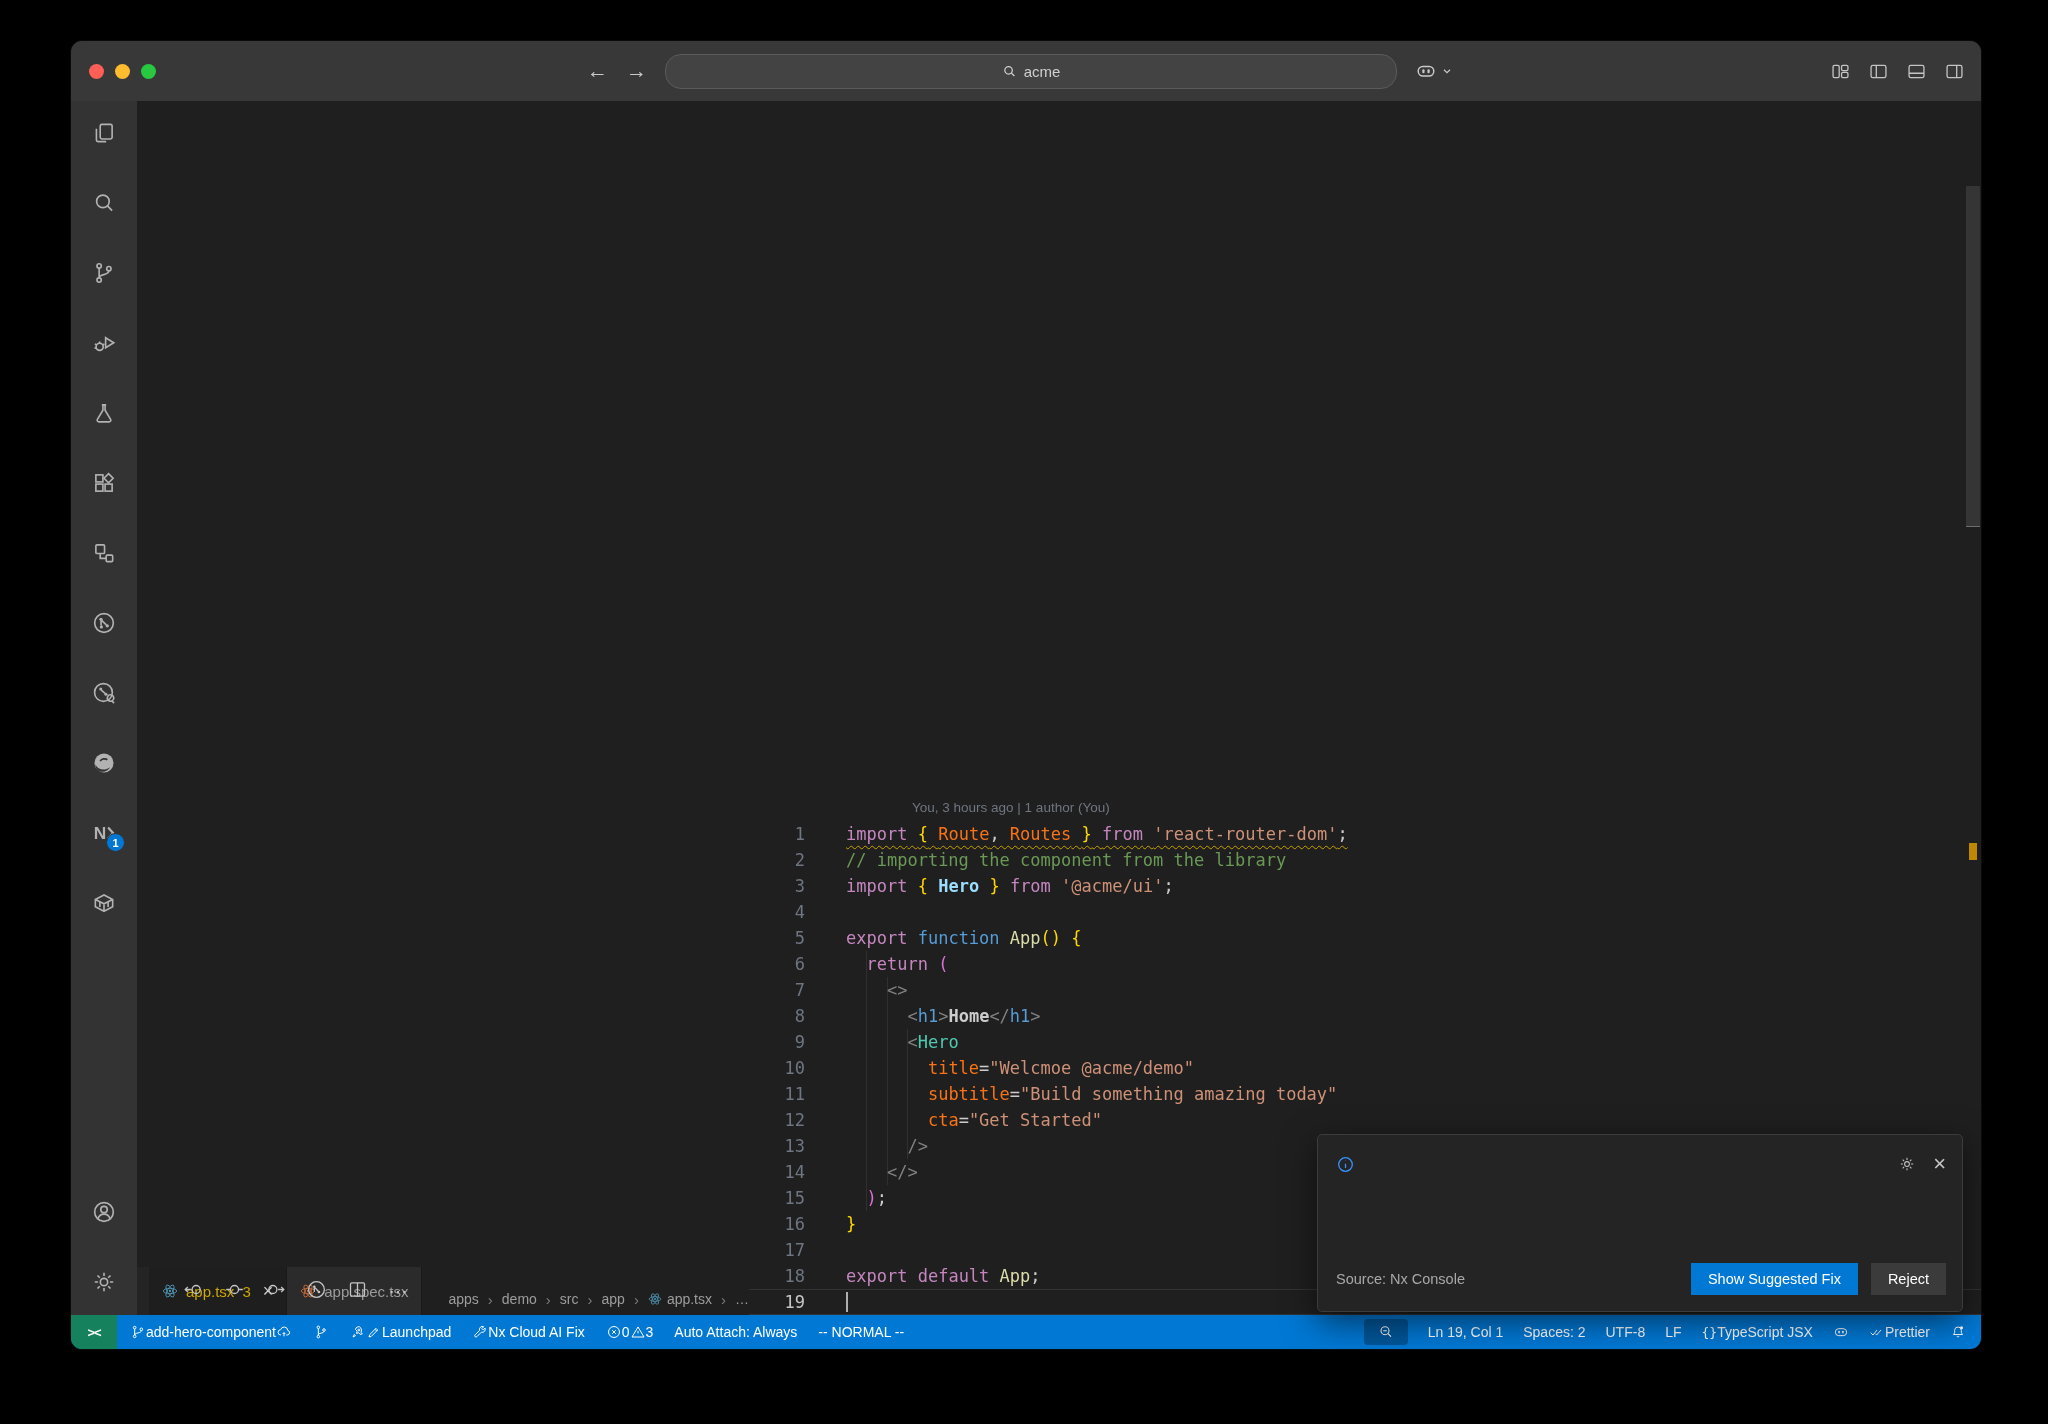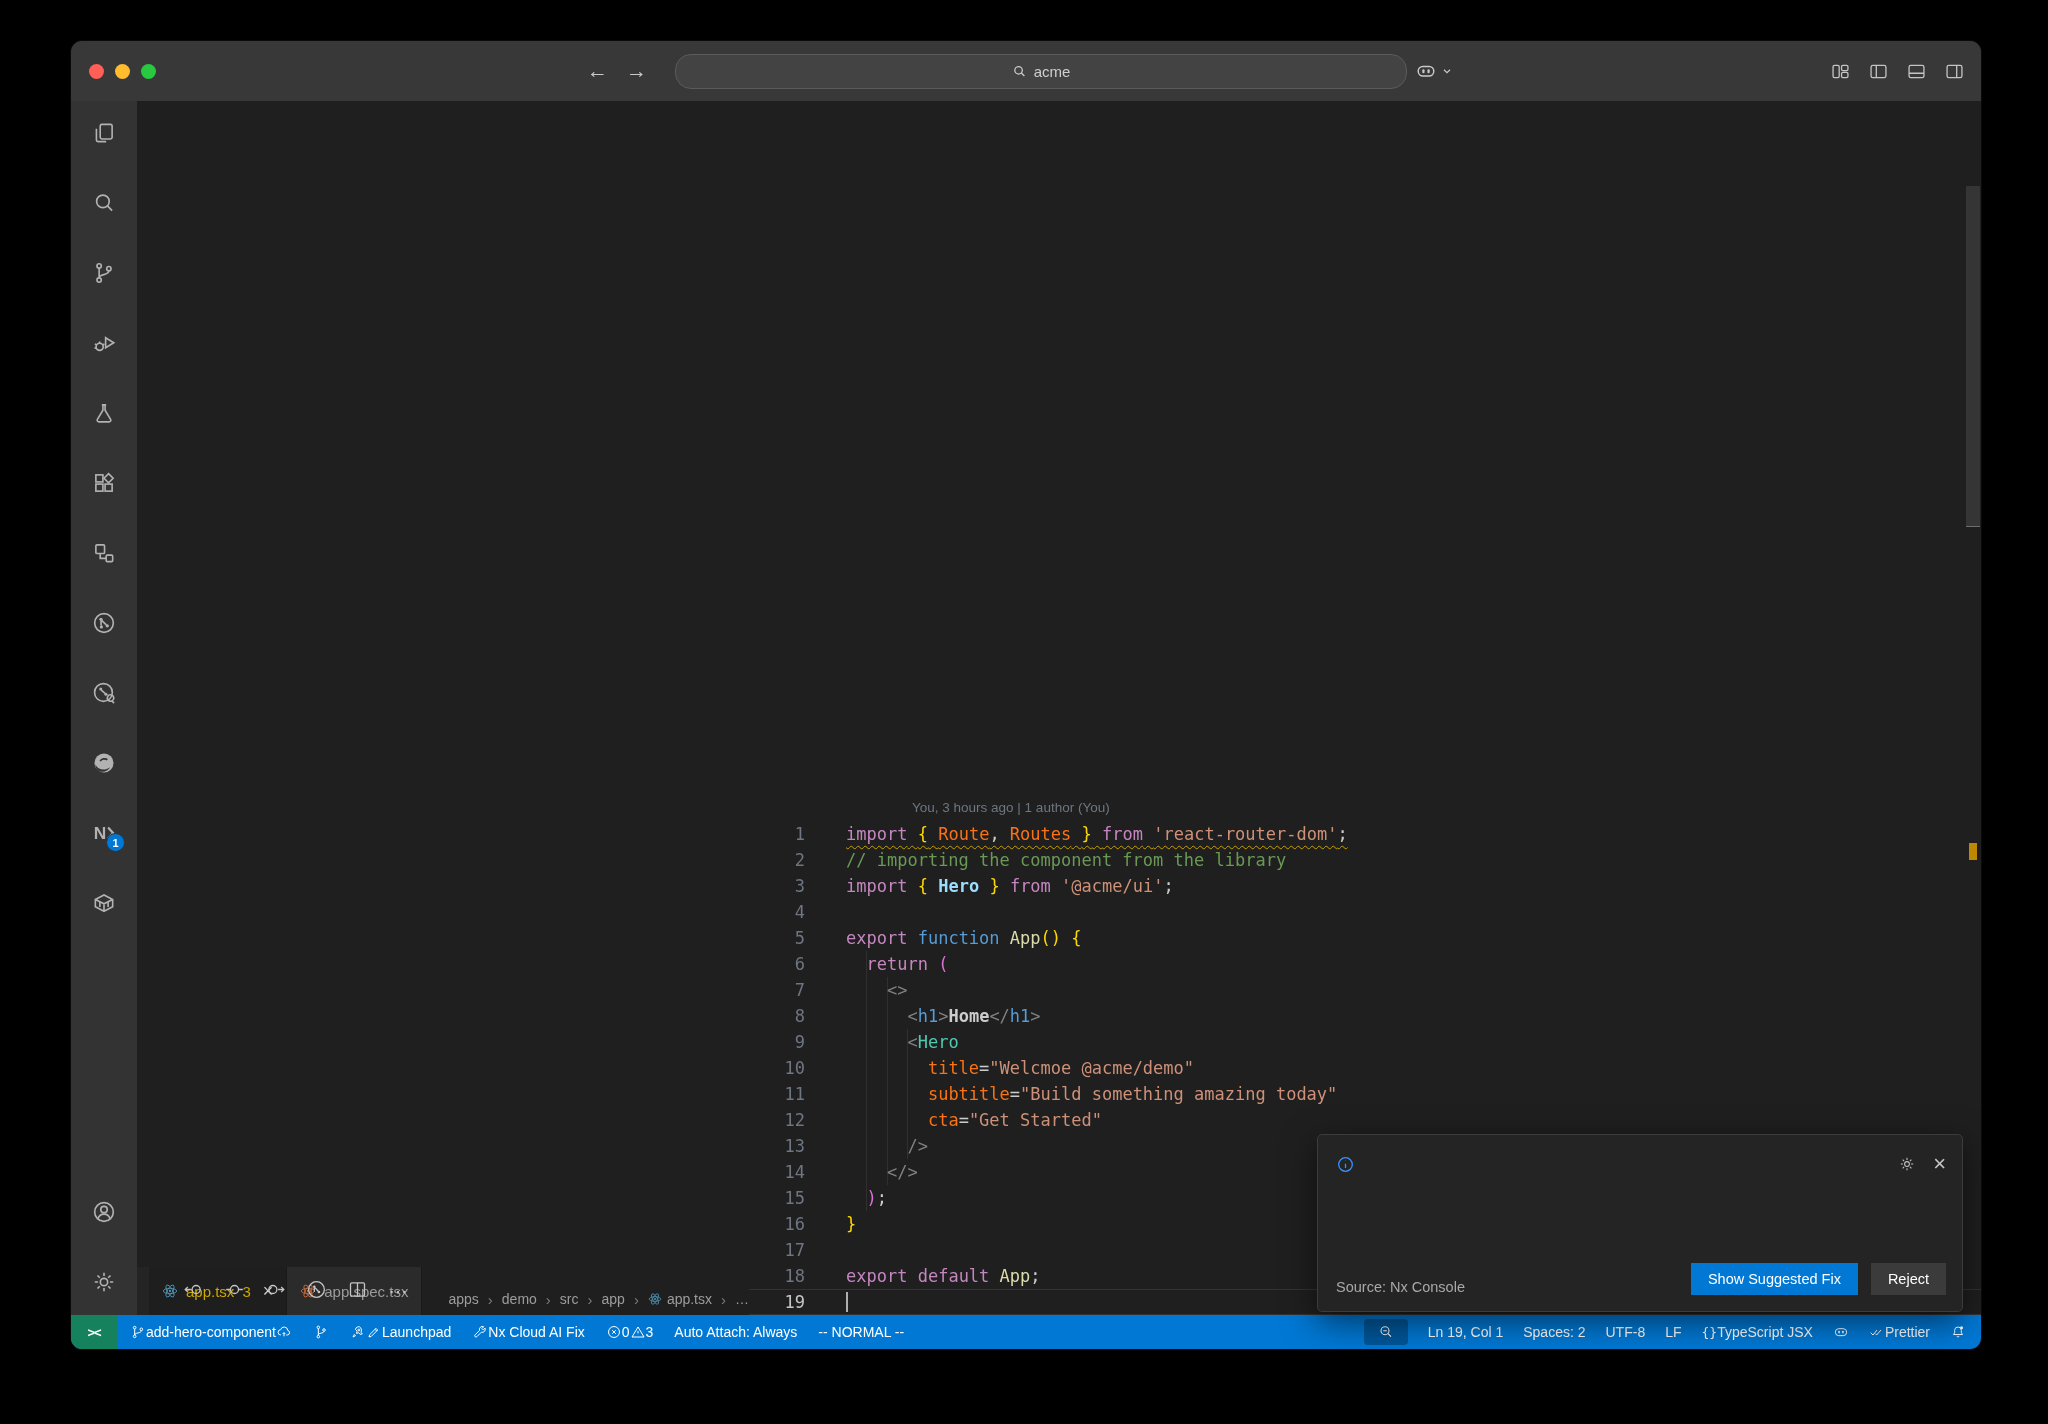--- a/index.html
+++ b/index.html
@@ -6,21 +6,21 @@
     font-family:"Liberation Sans",sans-serif;-webkit-font-smoothing:antialiased;}
   .window{position:absolute;left:70px;top:40px;width:1910px;height:1308px;background:#1f1f1f;
     border-radius:12px;overflow:hidden;box-shadow:0 30px 90px rgba(0,0,0,.75);border:1px solid #0a0a0a;}
   
   .titlebar{position:absolute;top:0;left:0;right:0;height:60px;background:#383838;display:flex;align-items:center;}
   .traffic{display:flex;gap:11px;margin-left:18px;}
   .tl{width:15px;height:15px;border-radius:50%;}
   .tl.red{background:#ff5f57}.tl.yellow{background:#febc2e}.tl.green{background:#28c840}
   .nav-arrows{position:absolute;left:516px;top:0;height:60px;display:flex;align-items:center;gap:18px;
     color:#c9c9c9;font-size:21px;}
-  .cmd-center{position:absolute;left:50%;transform:translateX(-50%);margin-left:15px;top:13px;width:730px;height:33px;
+  .cmd-center{position:absolute;left:50%;transform:translateX(-50%);margin-left:5px;top:13px;width:730px;height:33px;
     background:#434343;border:1px solid #5b5b5b;border-radius:16px;display:flex;align-items:center;justify-content:center;
     gap:7px;color:#cfcfcf;font-size:15px;}
   .copilot-group{position:absolute;left:1344px;top:0;height:60px;display:flex;align-items:center;gap:4px;color:#c9c9c9;}
   .layout-controls{position:absolute;right:16px;top:0;height:60px;display:flex;align-items:center;gap:17px;}
   .tb-icon{width:21px;height:21px;}
   .tb-icon svg{stroke:#c4c4c4;fill:none;stroke-width:1.5;width:21px;height:21px;}
   
   .main{position:absolute;top:60px;left:0;right:0;bottom:34px;display:flex;}
   .activitybar{width:66px;background:#333333;display:flex;flex-direction:column;align-items:center;
     padding:19px 0 20px;gap:44px;flex:none;}
@@ -82,21 +82,21 @@
   
   .toast{position:absolute;right:18px;bottom:37px;width:644px;height:176px;background:#242424;border:1px solid #3c3c3c;
     border-radius:5px;box-shadow:0 10px 34px rgba(0,0,0,.55);}
   .toast-head{display:flex;padding:18px 16px 0 18px;}
   .toast-info{flex:none;margin-top:2px;}
   .toast-info svg{width:19px;height:19px;stroke:#3794ff;fill:none;stroke-width:1.6;}
   .toast-msg{margin-left:12px;max-width:432px;font-size:16px;line-height:29px;color:#cccccc;}
   .toast-controls{margin-left:auto;display:flex;gap:17px;align-items:flex-start;padding-top:2px;}
   .toast-controls svg{width:18px;height:18px;stroke:#c5c5c5;fill:none;stroke-width:1.4;}
   .toast-close{color:#c5c5c5;font-size:22px;line-height:18px;}
-  .toast-foot{position:absolute;left:18px;right:16px;bottom:16px;display:flex;align-items:flex-end;}
+  .toast-foot{position:absolute;left:18px;right:16px;bottom:16px;display:flex;align-items:center;}
   .toast-source{color:#a8a8a8;font-size:14.5px;}
   .toast-buttons{margin-left:auto;display:flex;gap:13px;}
   .btn{border:none;border-radius:0;font-size:14.5px;font-family:"Liberation Sans",sans-serif;
     padding:8px 17px;color:#fff;}
   .btn.primary{background:#0078d4;}
   .btn.secondary{background:#3b3b3b;}
 </style>
 </head>
 <body>
 

